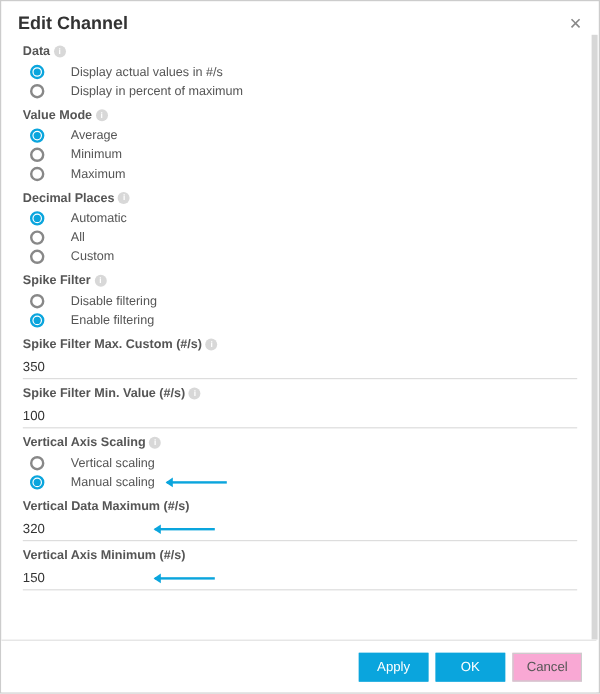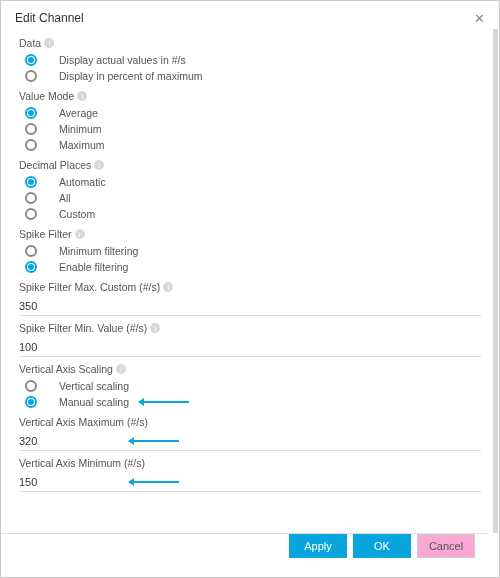--- a/index.html
+++ b/index.html
@@ -13,22 +13,22 @@
     position: relative;
     border: 1px solid #ccc;
   }
   .dialog-header {
     display: flex;
     justify-content: space-between;
     align-items: center;
     padding: 10px 14px 6px 14px;
   }
   .dialog-header .title {
-    font-size: 12px;
-    font-weight: 400;
+    font-size: 15px;
+    font-weight: 700;
     color: #333;
   }
   .close-btn {
     font-size: 13px;
     color: #888;
     cursor: pointer;
     line-height: 1;
   }
   .content {
     position: absolute;
@@ -37,21 +37,21 @@
     left: 0;
     right: 0;
     overflow-y: auto;
     padding: 4px 18px 8px 18px;
   }
   .section {
     margin-bottom: 6px;
   }
   .section-label {
     font-size: 10.5px;
-    font-weight: 400;
+    font-weight: 700;
     color: #555;
     margin-bottom: 3px;
     display: flex;
     align-items: center;
     gap: 3px;
   }
   .info-icon {
     display: inline-flex;
     width: 10px;
     height: 10px;
@@ -138,25 +138,26 @@
     left: -1px;
     top: -3px;
     border: 4px solid transparent;
     border-right: 6px solid #0aa5dd;
     border-left: none;
   }
   .footer {
     position: absolute;
     bottom: 0;
     left: 0;
-    right: 12px;
+    right: 2px;
     height: 44px;
     border-top: 1px solid #e0e0e0;
     display: flex;
     justify-content: flex-end;
+    align-items: center;
     padding: 0 12px;
     gap: 6px;
     background: #fff;
   }
   .btn {
     min-width: 58px;
     height: 24px;
     font-size: 11px;
     border: 1px solid #ccc;
     background: #f9a8d4;
@@ -245,21 +246,21 @@
     </div>
   </div>
 
   <div class="section">
     <div class="section-label">
       <span>Spike Filter</span>
       <span class="info-icon">i</span>
     </div>
     <div class="radio-row">
       <span class="radio"></span>
-      <span>Minimum filtering</span>
+      <span>Disable filtering</span>
     </div>
     <div class="radio-row">
       <span class="radio checked"></span>
       <span>Enable filtering</span>
     </div>
   </div>
 
   <div class="section">
     <div class="section-label">
       <span>Spike Filter Max. Custom (#/s)</span>
@@ -291,21 +292,21 @@
     </div>
     <div class="radio-row">
       <span class="radio checked"></span>
       <span>Manual scaling</span>
       <span class="arrow"></span>
     </div>
   </div>
 
   <div class="section">
     <div class="section-label">
-      <span>Vertical Axis Maximum (#/s)</span>
+      <span>Vertical Data Maximum (#/s)</span>
     </div>
     <div class="input-row">
       <input type="text" value="320" style="">
       <span class="input-arrow"></span>
     </div>
   </div>
 
   <div class="section">
     <div class="section-label">
       <span>Vertical Axis Minimum (#/s)</span>

